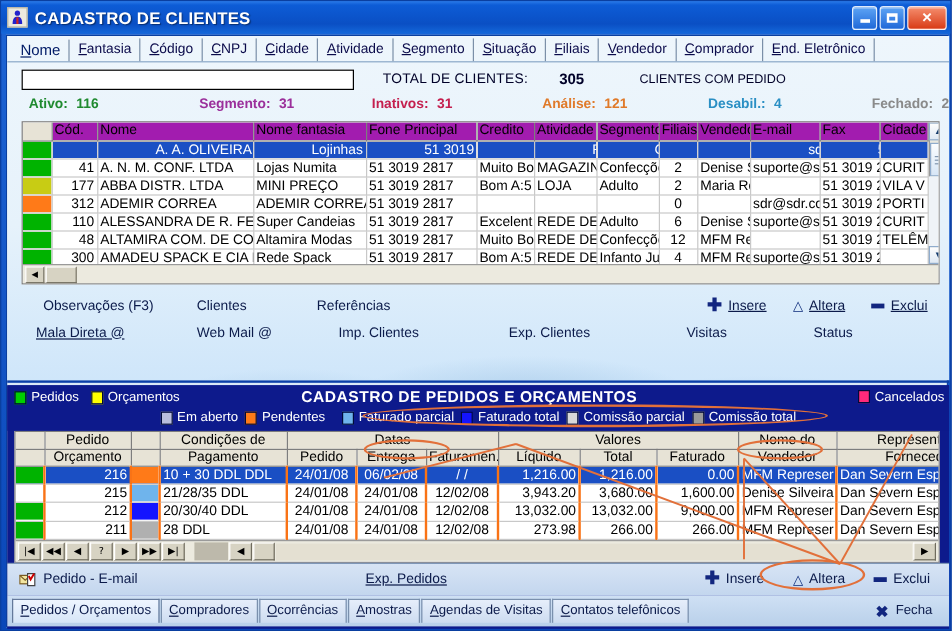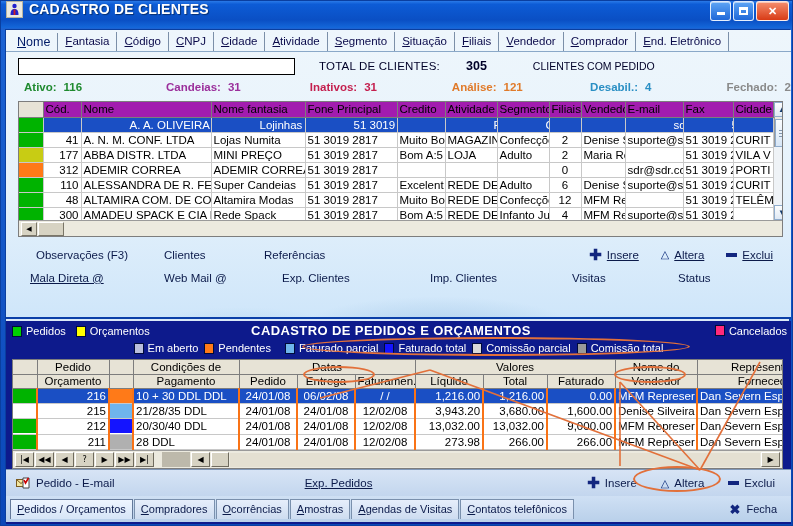--- a/index.html
+++ b/index.html
@@ -14,21 +14,21 @@
   
   #window {
     position: absolute; left: 0; top: 0;
     width: 793px; height: 526px;
     background: linear-gradient(#1d64d4, #0a47b8);
     border: 1px solid #0a3fa0;
   }
   #titlebar {
     height: 27px;
     background: linear-gradient(180deg,#2a7ae8 0%, #0d5cd6 12%, #0a4fc4 70%, #1468da 100%);
-    display: flex; align-items: flex-start;
+    display: flex; align-items: center;
     padding: 0 3px 0 5px;
     position: relative;
   }
   #app-icon {
     width: 17px; height: 17px;
     background: #eceadf;
     border: 1px solid #b8b4a0;
     margin-right: 6px;
     display: flex; align-items: center; justify-content: center;
     flex: 0 0 auto;
@@ -413,21 +413,21 @@
 
       <div id="search-row">
         <input id="search-input" type="text" value="" placeholder="" style="">
         <span id="total-label">TOTAL DE CLIENTES:</span>
         <span id="total-value">305</span>
         <span id="com-pedido">CLIENTES COM PEDIDO</span>
       </div>
 
       <div id="status-row">
           <span class="stat" style="color: rgb(31, 138, 47); width: 152px;"><span>Ativo:</span><span class="n">116</span></span>
-          <span class="stat" style="color: rgb(155, 47, 155); width: 154px;"><span>Candeias:</span><span class="n">31</span></span>
+          <span class="stat" style="color: rgb(155, 47, 155); width: 154px;"><span>Segmento:</span><span class="n">31</span></span>
           <span class="stat" style="color: rgb(196, 31, 78); width: 152px;"><span>Inativos:</span><span class="n">31</span></span>
           <span class="stat" style="color: rgb(224, 122, 42); width: 148px;"><span>Análise:</span><span class="n">121</span></span>
           <span class="stat" style="color: rgb(42, 143, 196); width: 146px;"><span>Desabil.:</span><span class="n">4</span></span>
           <span class="stat" style="color: rgb(138, 138, 138);"><span>Fechado:</span><span class="n">2</span></span>
         </div>
 
       <div id="grid-wrap">
         <div class="grid-scroller">
           <table class="grid-table">
             <colgroup>
@@ -614,22 +614,22 @@
         </span>
         <span class="act" style="margin-right:18px;">
           <span class="minus-ico"></span>
           <span style="text-decoration:underline;">Exclui</span>
         </span>
       </div>
 
       <div class="tbar" style="padding-left:24px;">
         <span class="lnk" style="width:134px;text-decoration:underline;">Mala Direta @</span>
         <span class="lnk" style="width:118px;">Web Mail @</span>
+        <span class="lnk" style="width:142px;">Imp. Clientes</span>
         <span class="lnk" style="width:148px;">Exp. Clientes</span>
-        <span class="lnk" style="width:142px;">Imp. Clientes</span>
         <span class="lnk" style="width:106px;">Visitas</span>
         <span class="lnk">Status</span>
       </div>
 
     </div>
 
     <div id="bot-panel">
 
       <div id="bot-header">
         <div id="bot-title">CADASTRO DE PEDIDOS E ORÇAMENTOS</div>

